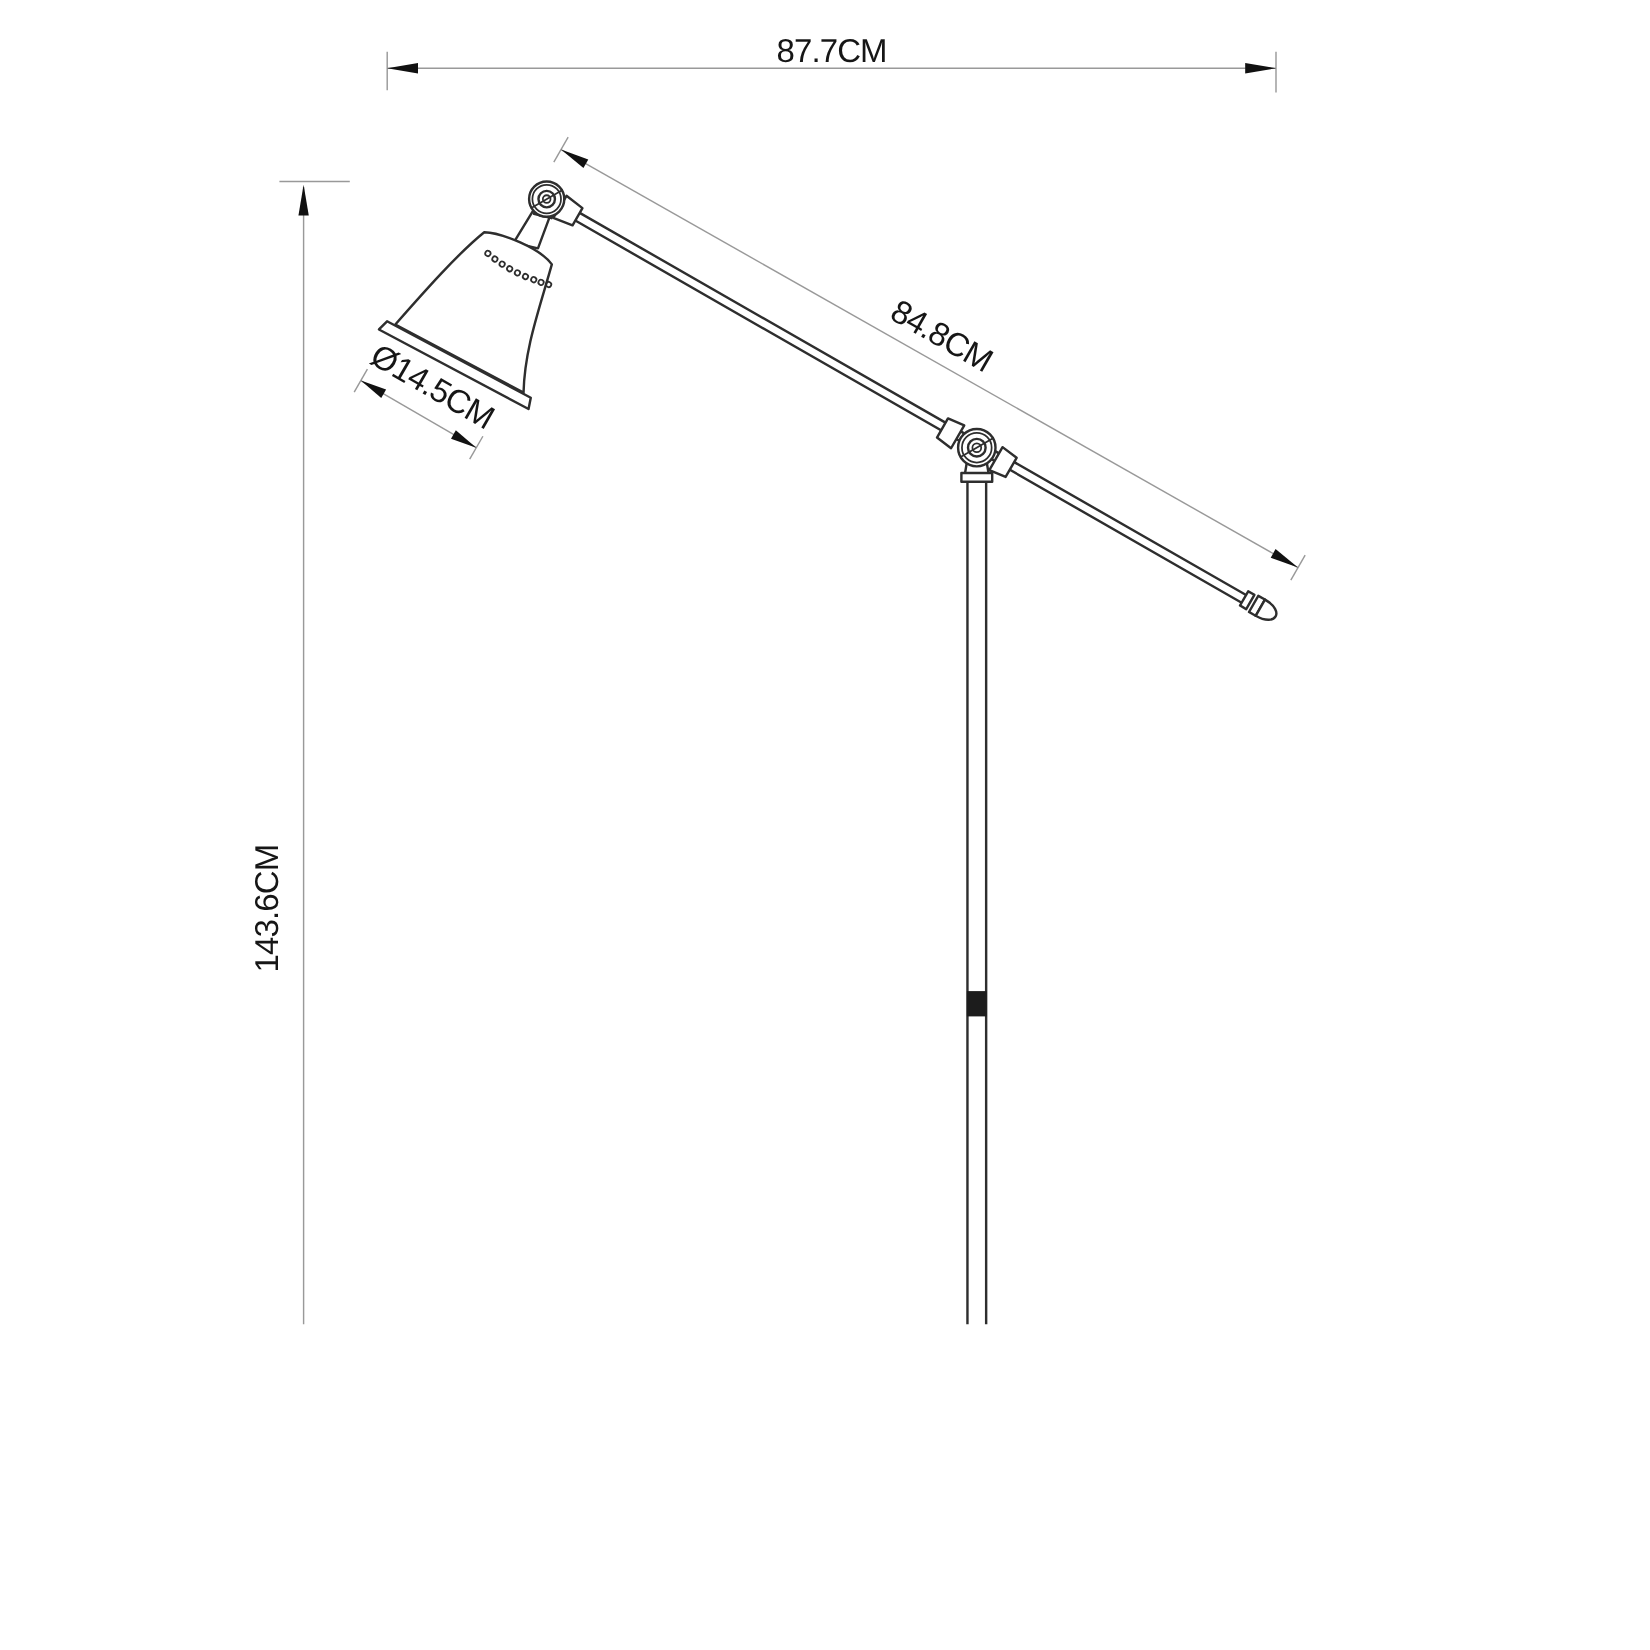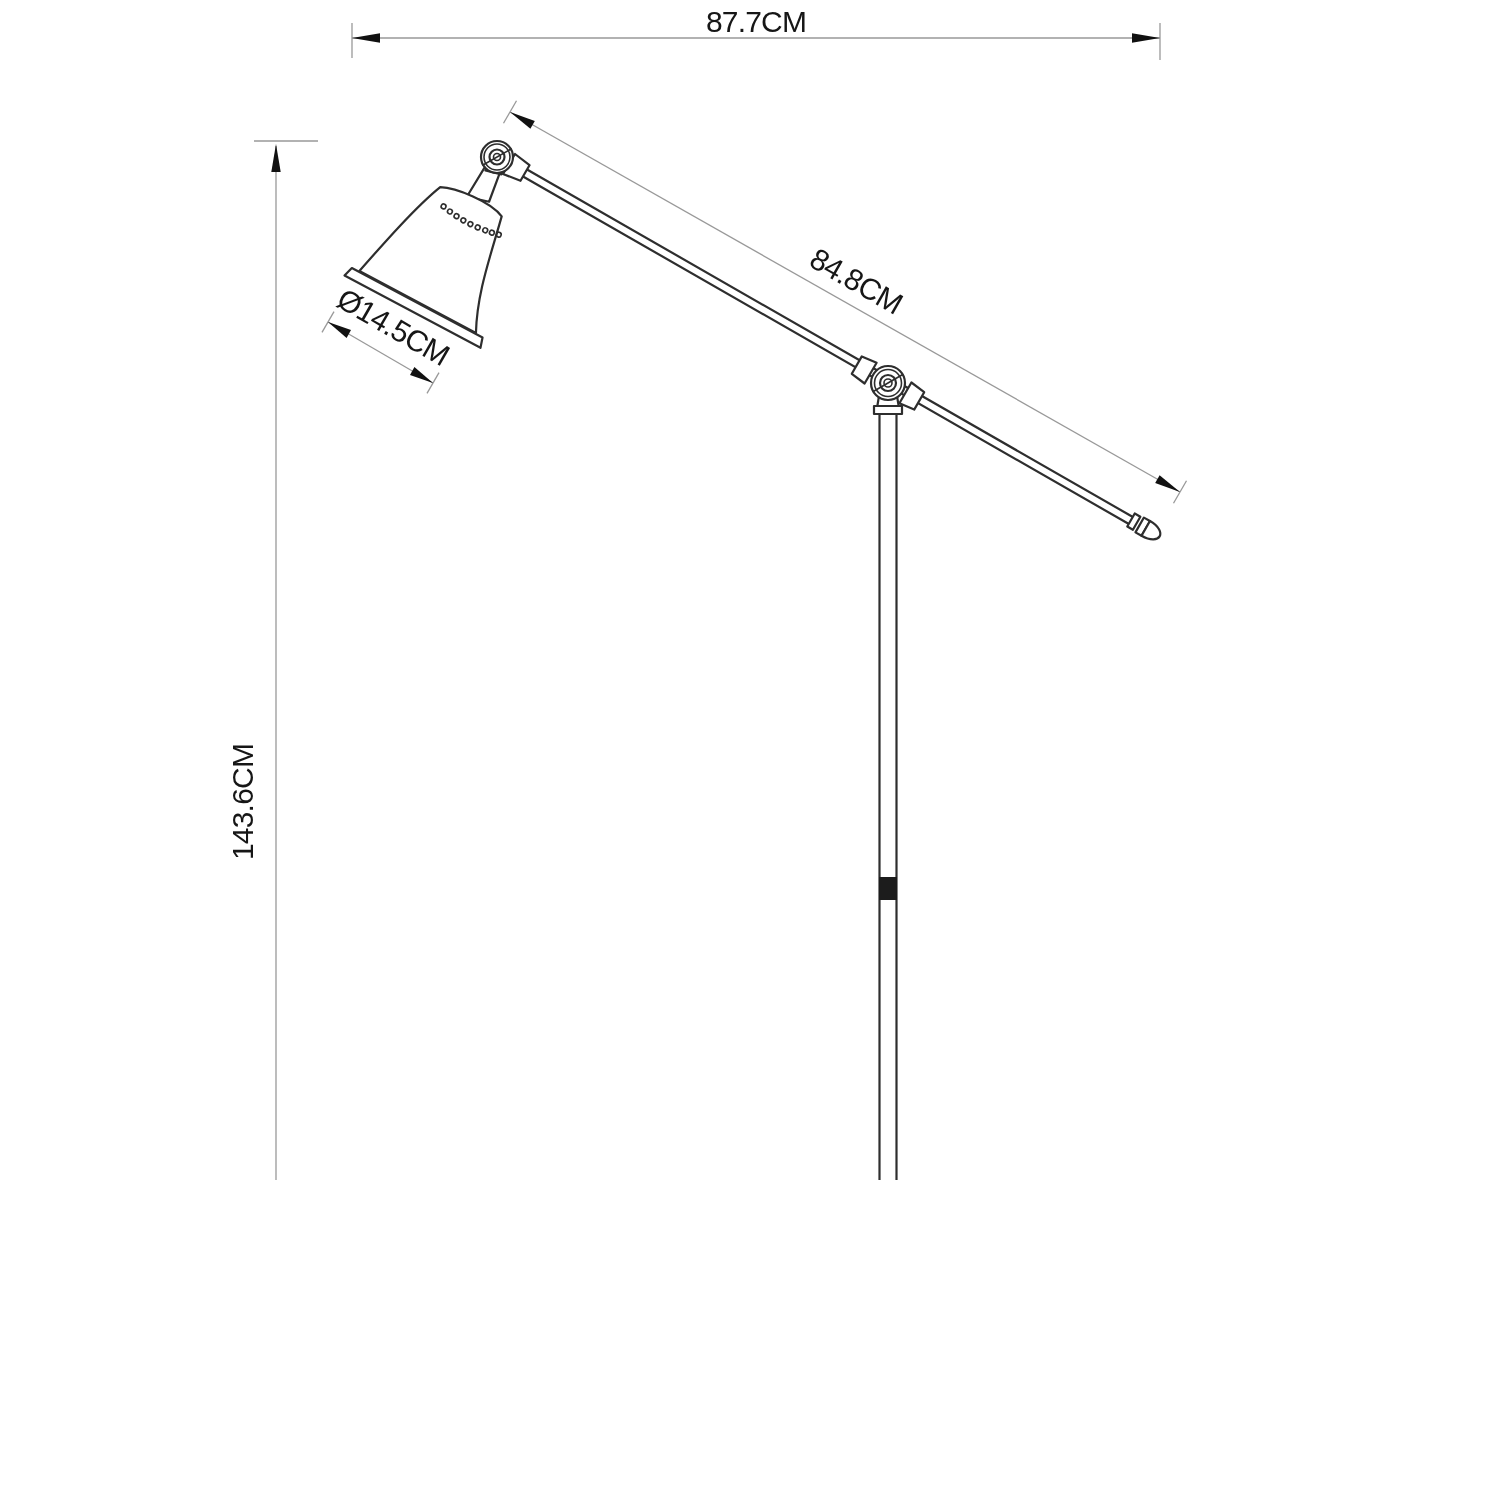--- a/index.html
+++ b/index.html
@@ -3,21 +3,21 @@
 <meta charset="utf-8">
 <style>
   :root{
     --outline:#2e2e2e;
     --dimension-line:#999999;
     --arrow:#111111;
     --label-text:#161616;
     --background:#ffffff;
   }
   html,body{margin:0;padding:0;background:var(--background);}
-  .canvas{position:relative;width:1500px;height:1180px;background:var(--background);overflow:hidden;}
+  .canvas{position:relative;width:1500px;height:1180px;background:var(--background);overflow:hidden;margin-top:24px;}
   svg{position:absolute;left:0;top:0;}
   .ol{stroke:var(--outline);stroke-width:2.2;fill:none;stroke-linecap:round;stroke-linejoin:round;}
   .olf{stroke:var(--outline);stroke-width:2.2;fill:#ffffff;stroke-linecap:round;stroke-linejoin:round;}
   .thin{stroke:var(--outline);stroke-width:1.6;fill:none;stroke-linecap:round;}
   .band{fill:#1c1c1c;stroke:none;}
   .dim{stroke:var(--dimension-line);stroke-width:1.3;fill:none;}
   .arrow{fill:var(--arrow);stroke:none;}
   .lbl{fill:var(--label-text);font-family:"Liberation Sans",sans-serif;font-size:30px;letter-spacing:-0.8px;}
   .cord-out{stroke:var(--outline);stroke-width:5;fill:none;stroke-linecap:round;}
   .cord-in{stroke:#ffffff;stroke-width:2.4;fill:none;stroke-linecap:round;}

